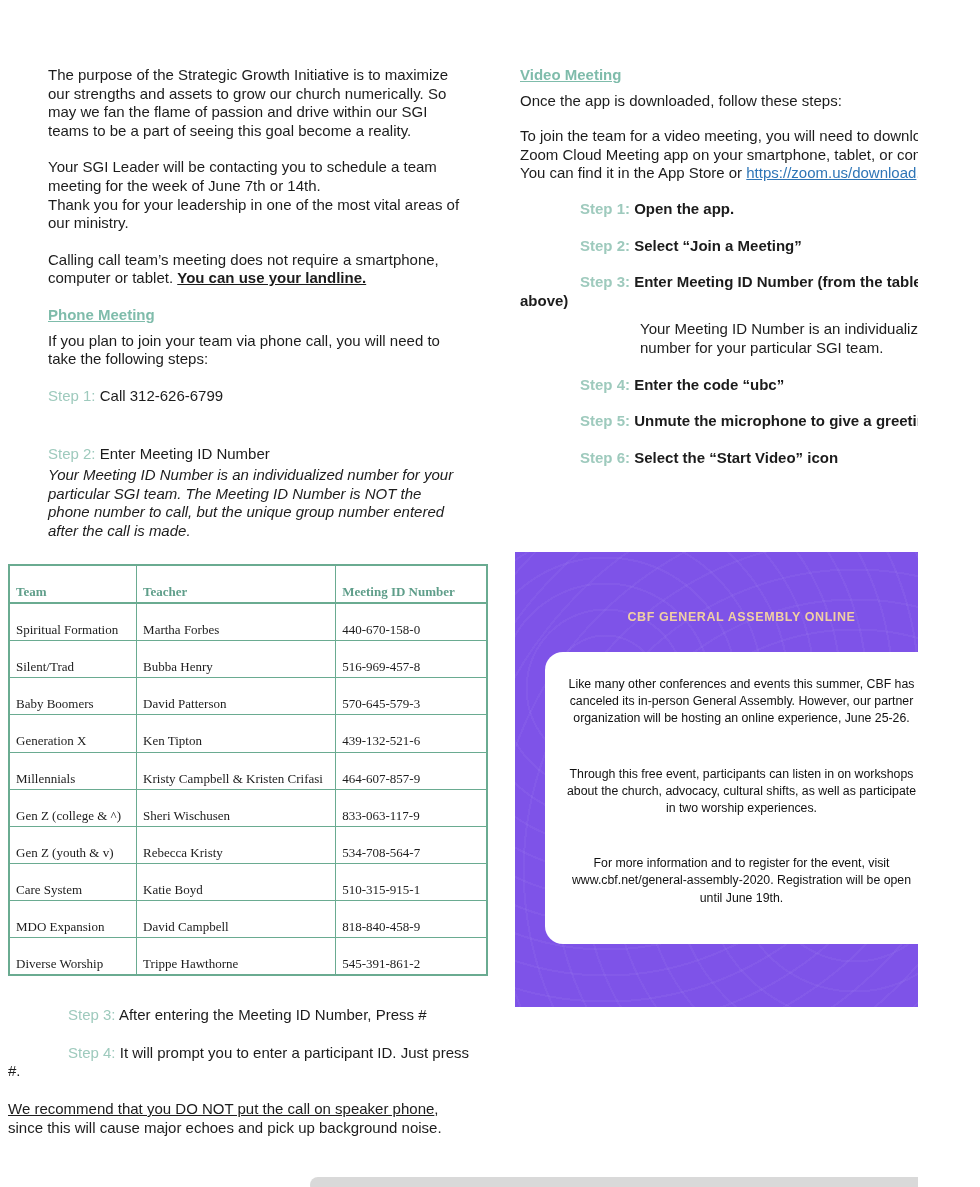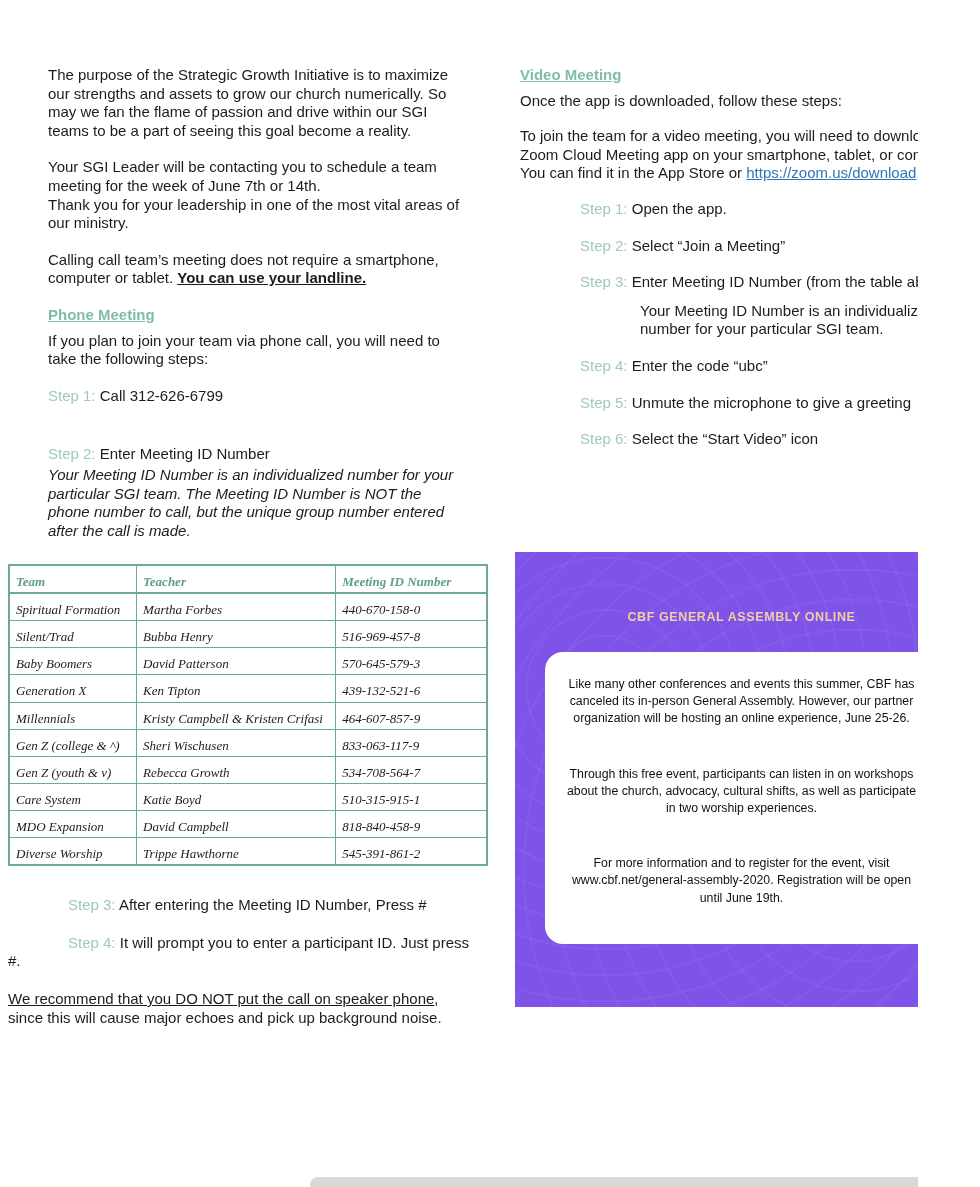--- a/index.html
+++ b/index.html
@@ -34,44 +34,43 @@
     position: absolute; left: 8px; top: 564px; width: 480px;
     font-size: 15px; line-height: 1.24;
   }
   table.id-table {
     border-collapse: collapse; width: 480px;
     font-family: "Liberation Serif", serif; font-size: 13px;
     border: 2px solid #6aab91;
   }
   table.id-table th, table.id-table td {
     border: 1px solid #6aab91;
-    padding: 8px 6px 2px 6px;
+    padding: 18px 6px 2px 6px;
     text-align: left; font-weight: normal;
     height: 16px;
-    font-style: italic;
   }
   table.id-table th {
     color: #5f9e8a; font-weight: bold;
     border-bottom: 2px solid #6aab91;
   }
   col.c-team { width: 128px; }
   col.c-teacher { width: 200px; }
   col.c-id { width: 152px; }
 
   .below-table { margin-top: 30px; width: 462px; }
   .below-table .hang { text-indent: 60px; margin: 0 0 19px 0; }
   .below-table .recommend { margin: 14px 0 0 0; }
 
   
   .col-right {
     position: absolute; left: 520px; top: 66px; width: 446px;
     font-size: 15px; line-height: 1.24;
   }
   .col-right p { margin: 0 0 17px 0; }
-  .col-right .hang { text-indent: 60px; margin: 0 0 18px 0; }
+  .col-right .hang { text-indent: 60px; margin: 0 0 18px 0; font-weight: bold; }
   .step-note {
     padding-left: 120px; margin: -8px 0 18px 0 !important;
   }
   a.doc-link { color: #2e75b6; text-decoration: underline; cursor: pointer; }
 
   
   .cbf-card {
     position: absolute; left: 515px; top: 552px; width: 453px; height: 455px;
     background-color: #7e53e8;
     background-image:
@@ -169,21 +168,21 @@
             <td>Kristy Campbell &amp; Kristen Crifasi</td>
             <td>464-607-857-9</td>
           </tr>
         <tr>
             <td>Gen Z (college &amp; ^)</td>
             <td>Sheri Wischusen</td>
             <td>833-063-117-9</td>
           </tr>
         <tr>
             <td>Gen Z (youth &amp; v)</td>
-            <td>Rebecca Growth</td>
+            <td>Rebecca Kristy</td>
             <td>534-708-564-7</td>
           </tr>
         <tr>
             <td>Care System</td>
             <td>Katie Boyd</td>
             <td>510-315-915-1</td>
           </tr>
         <tr>
             <td>MDO Expansion</td>
             <td>David Campbell</td>

